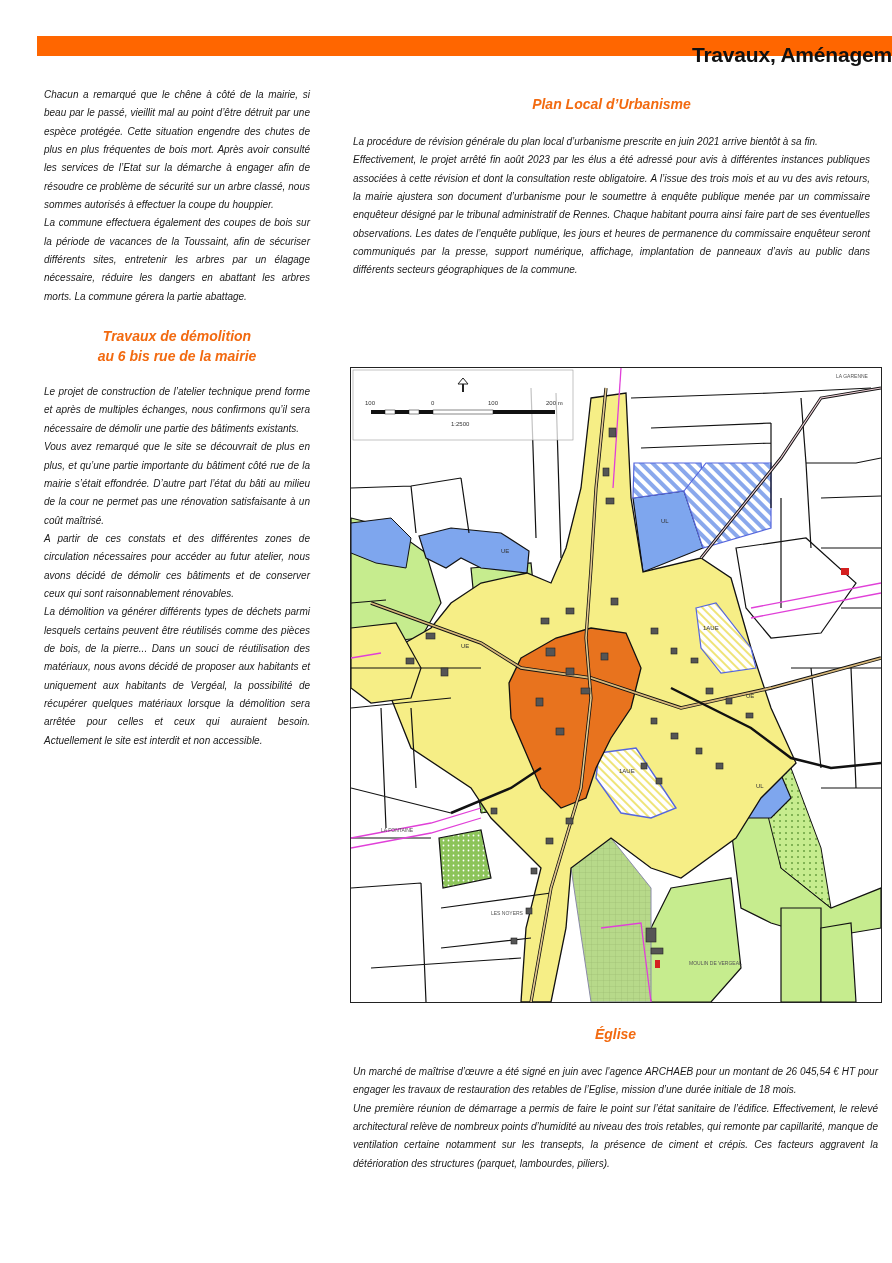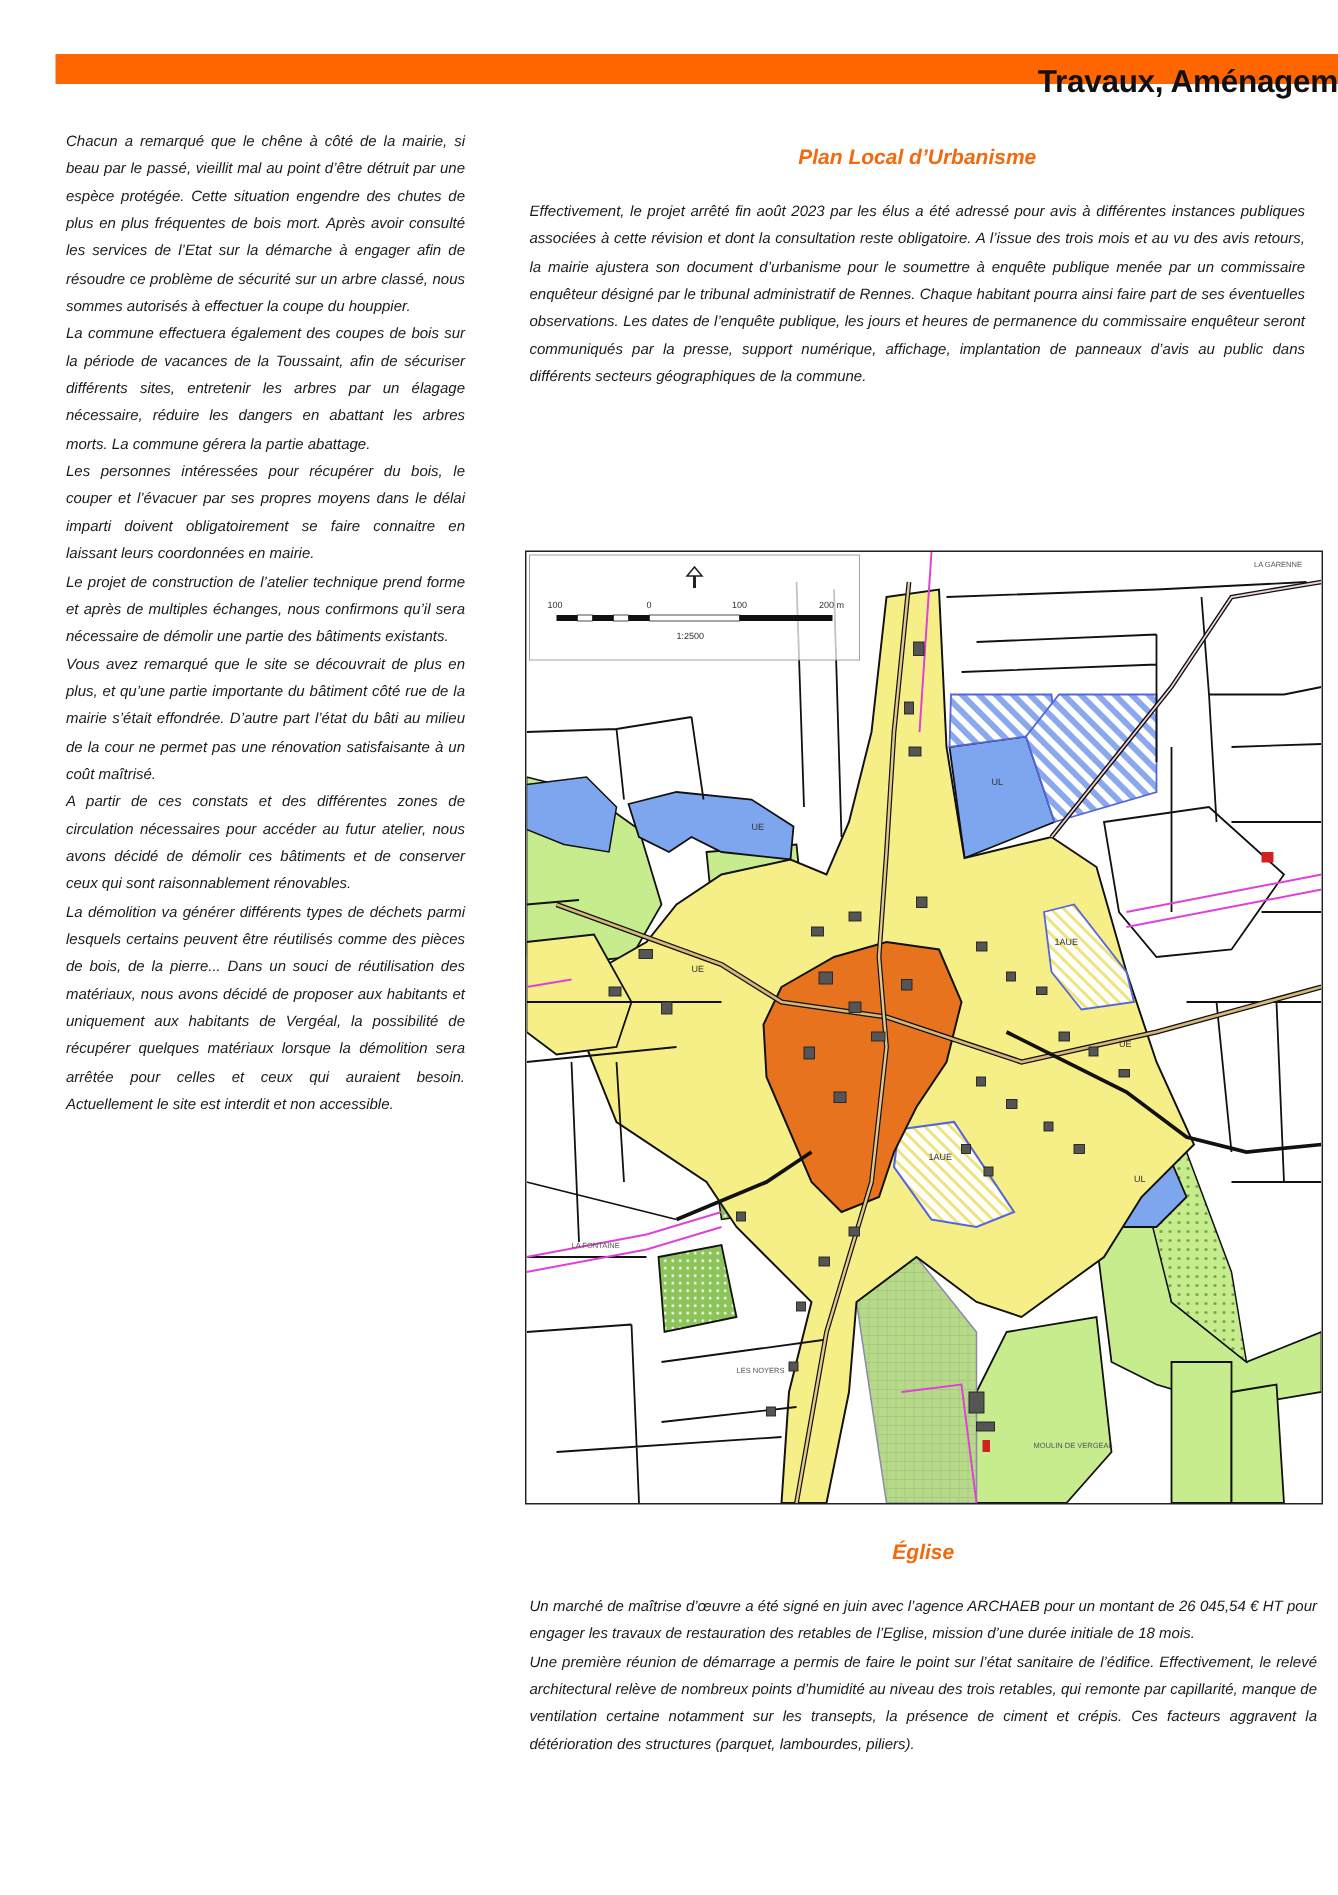--- a/index.html
+++ b/index.html
@@ -27,30 +27,34 @@
 </head>
 <body>
 
 <div class="header-bar">
   <div class="header-title">Travaux, Aménagem</div>
 </div>
 
 <div class="col col-left">
   <p>Chacun a remarqué que le chêne à côté de la mairie, si beau par le passé, vieillit mal au point d’être détruit par une espèce protégée. Cette situation engendre des chutes de plus en plus fréquentes de bois mort. Après avoir consulté les services de l’Etat sur la démarche à engager afin de résoudre ce problème de sécurité sur un arbre classé, nous sommes autorisés à effectuer la coupe du houppier.</p>
   <p>La commune effectuera également des coupes de bois sur la période de vacances de la Toussaint, afin de sécuriser différents sites, entretenir les arbres par un élagage nécessaire, réduire les dangers en abattant les arbres morts. La commune gérera la partie abattage.</p>
-  <p>Les personnes intéressées pour récupérer du bois, le couper et l’évacuer par ses propres moyens dans le délai imparti doivent obligatoirement se faire connaitre en laissant leurs coordonnées en mairie.</p>
-
+
+  <h2 class="center left-title-2">
+    <span>Travaux de démolition</span><br>
+    <span>au 6 bis rue de la mairie</span>
+  </h2>
   <p>Le projet de construction de l’atelier technique prend forme et après de multiples échanges, nous confirmons qu’il sera nécessaire de démolir une partie des bâtiments existants.</p>
   <p>Vous avez remarqué que le site se découvrait de plus en plus, et qu’une partie importante du bâtiment côté rue de la mairie s’était effondrée. D’autre part l’état du bâti au milieu de la cour ne permet pas une rénovation satisfaisante à un coût maîtrisé.</p>
   <p>A partir de ces constats et des différentes zones de circulation nécessaires pour accéder au futur atelier, nous avons décidé de démolir ces bâtiments et de conserver ceux qui sont raisonnablement rénovables.</p>
   <p>La démolition va générer différents types de déchets parmi lesquels certains peuvent être réutilisés comme des pièces de bois, de la pierre... Dans un souci de réutilisation des matériaux, nous avons décidé de proposer aux habitants et uniquement aux habitants de Vergéal, la possibilité de récupérer quelques matériaux lorsque la démolition sera arrêtée pour celles et ceux qui auraient besoin. Actuellement le site est interdit et non accessible.</p>
 </div>
 
 <div class="col col-right">
   <h2 class="center right-title-1">Plan Local d’Urbanisme</h2>
+  <p>La procédure de révision générale du plan local d’urbanisme prescrite en juin 2021 arrive bientôt à sa fin.</p>
   <p>Effectivement, le projet arrêté fin août 2023 par les élus a été adressé pour avis à différentes instances publiques associées à cette révision et dont la consultation reste obligatoire. A l’issue des trois mois et au vu des avis retours, la mairie ajustera son document d’urbanisme pour le soumettre à enquête publique menée par un commissaire enquêteur désigné par le tribunal administratif de Rennes. Chaque habitant pourra ainsi faire part de ses éventuelles observations. Les dates de l’enquête publique, les jours et heures de permanence du commissaire enquêteur seront communiqués par la presse, support numérique, affichage, implantation de panneaux d’avis au public dans différents secteurs géographiques de la commune.</p>
 </div>
 
 <div class="map-frame">
   <svg width="530" height="634" viewBox="0 0 530 634">
     <defs>
       <pattern id="hatchBlue" width="8" height="8" patternUnits="userSpaceOnUse" patternTransform="rotate(-45)">
         <rect width="8" height="8" fill="#ffffff"></rect>
         <rect width="4" height="8" fill="#8aa8ec"></rect>
       </pattern>

